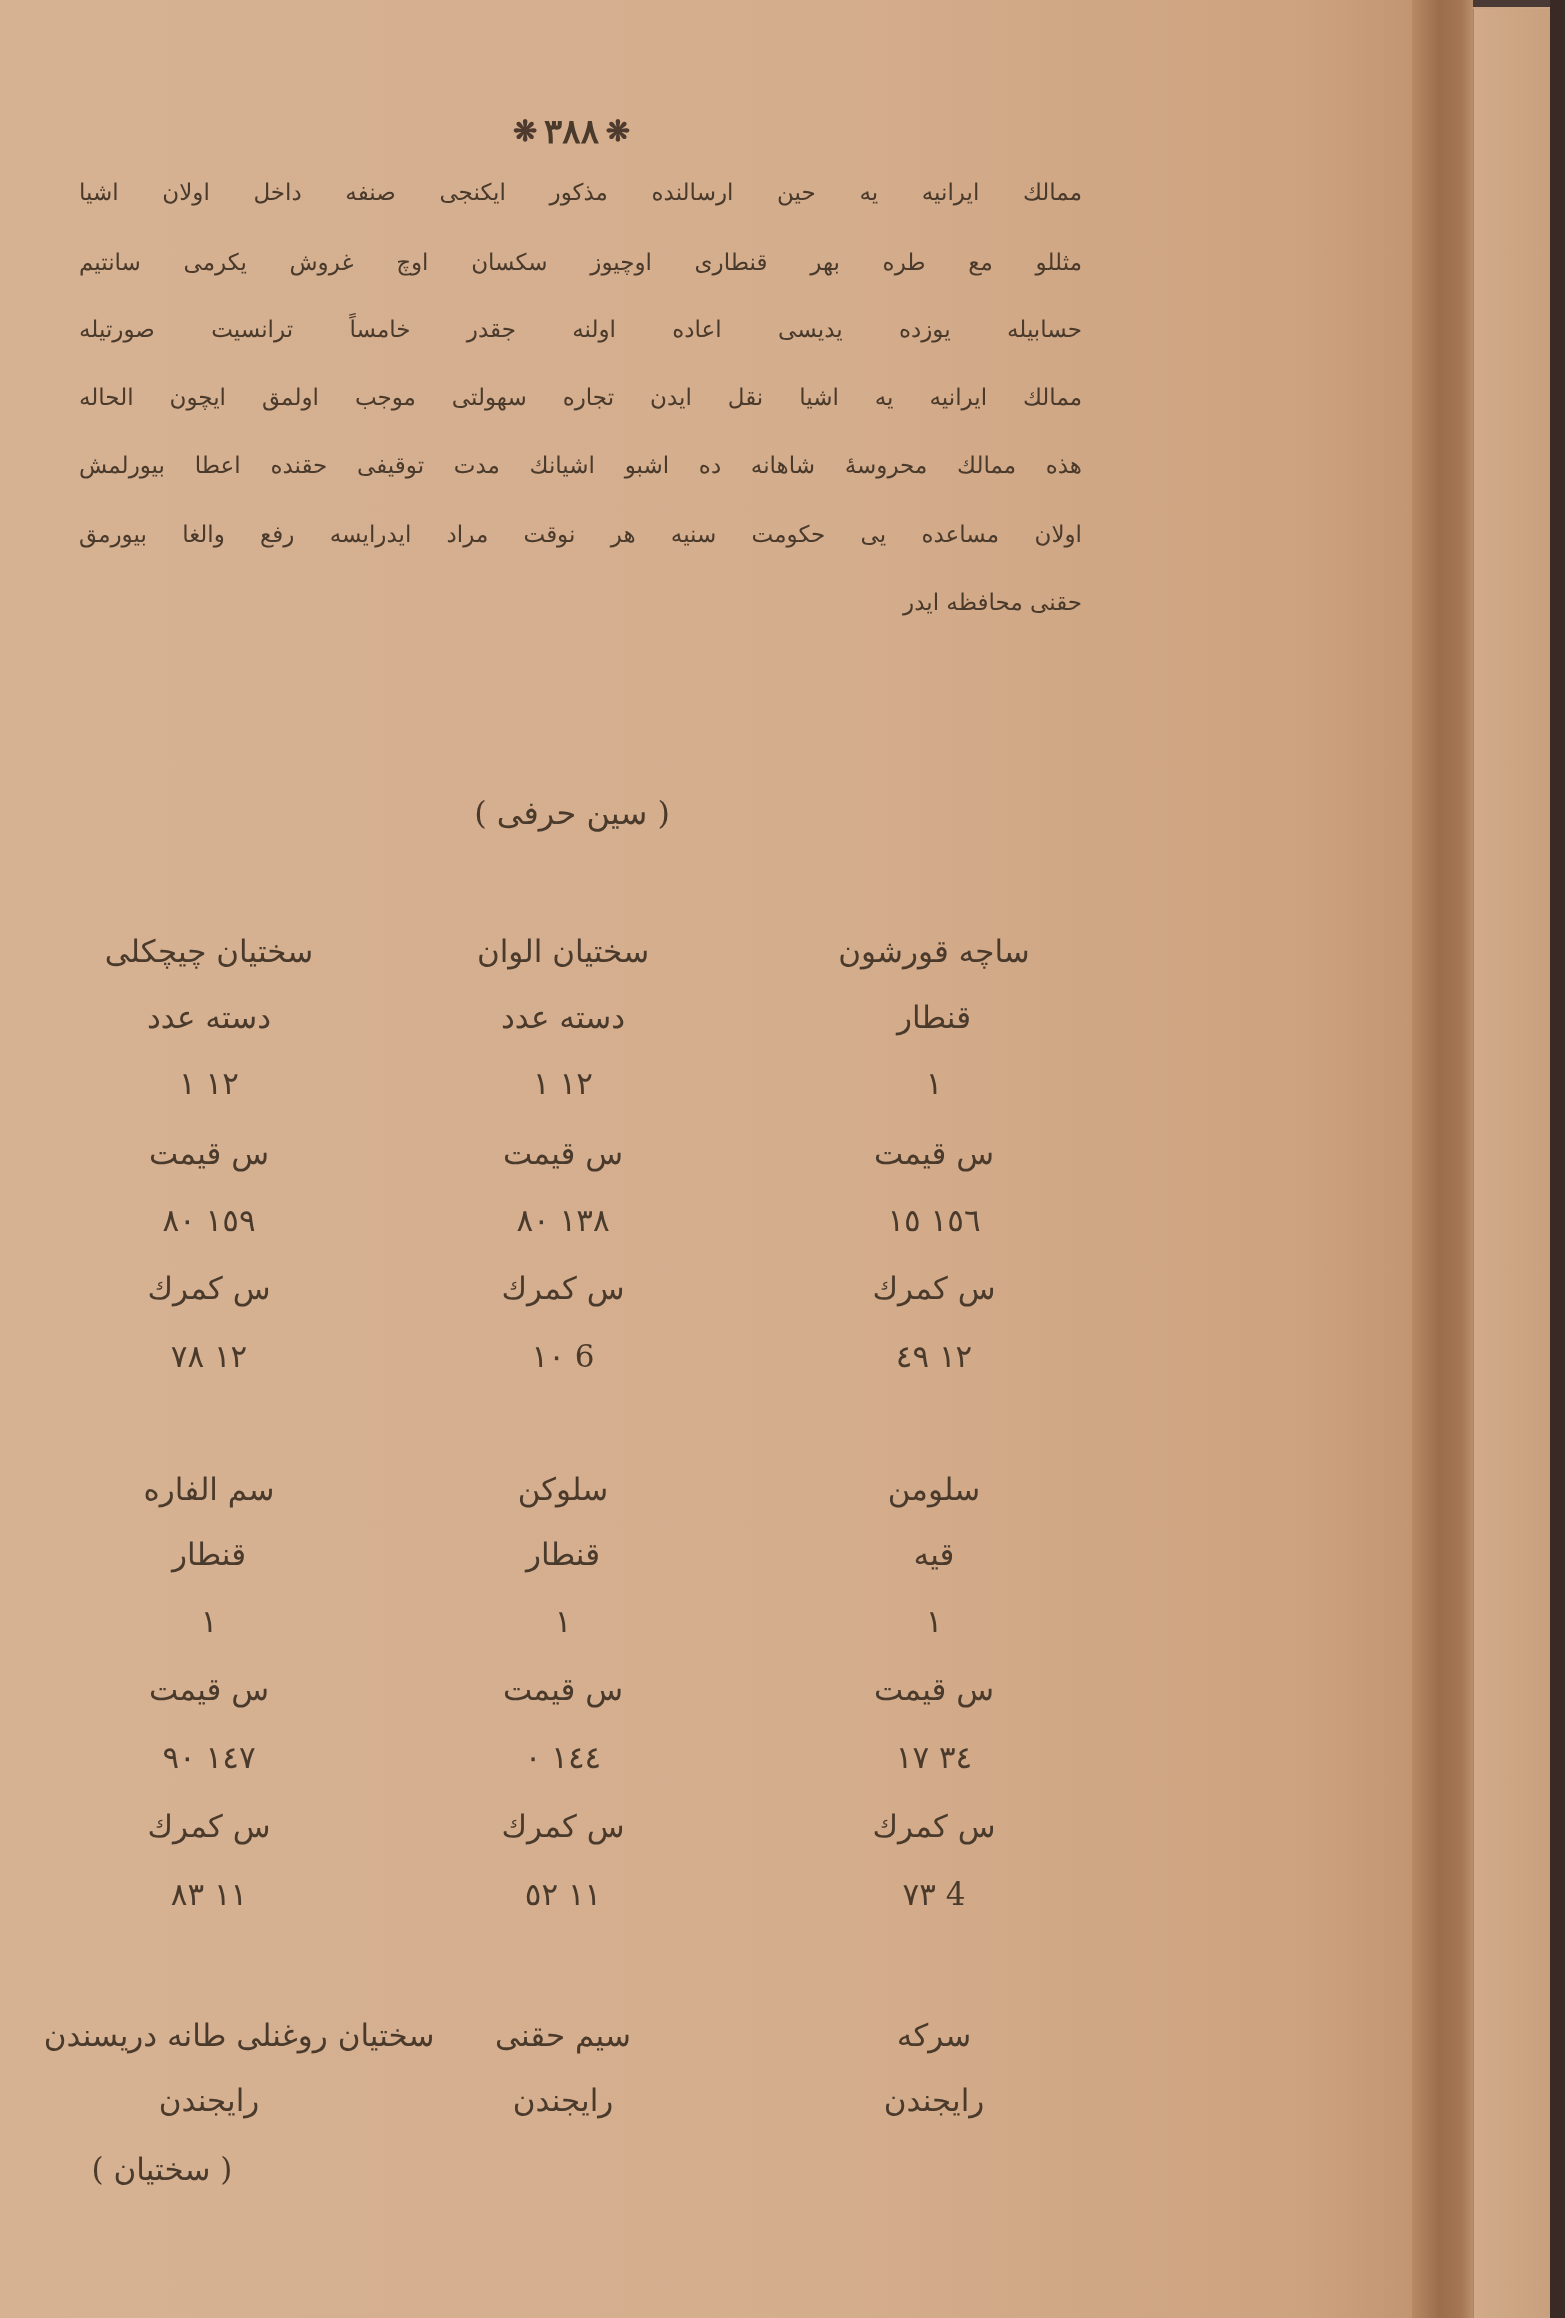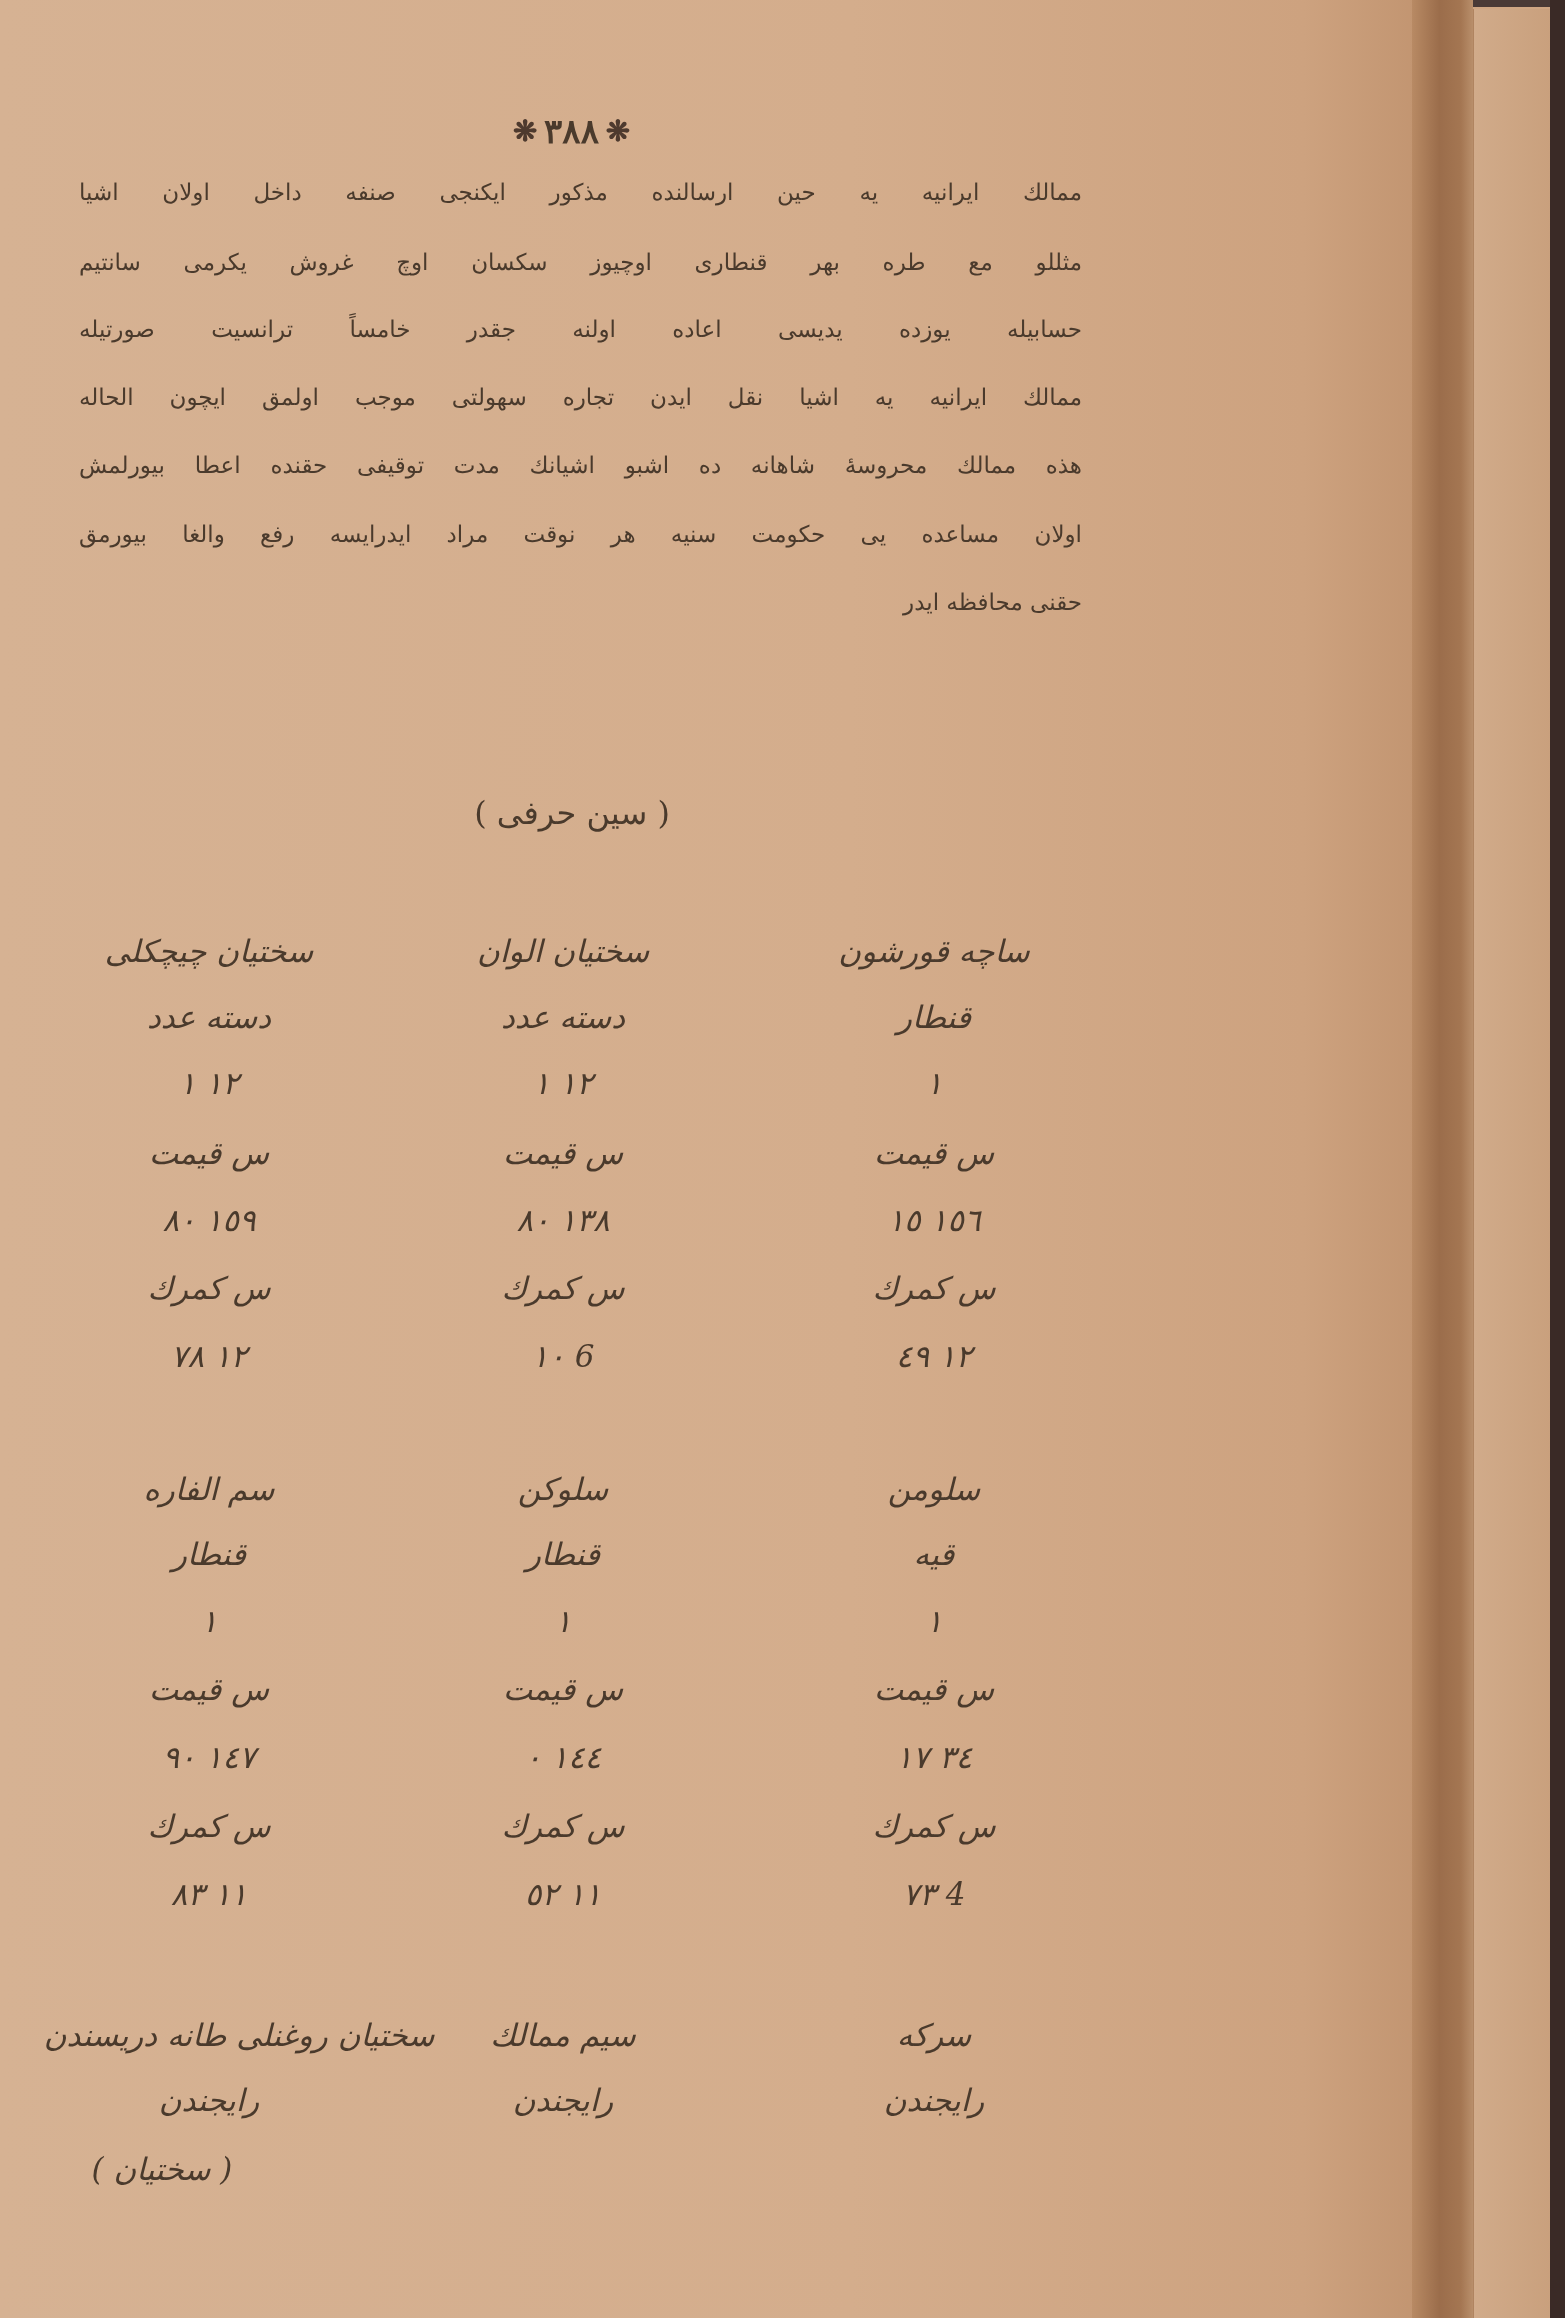--- a/index.html
+++ b/index.html
@@ -45,21 +45,21 @@
   }
   .para-line.last { text-align-last: right; }
 
   .section-title {
     position: absolute; top: 783px; left: 444px; width: 256px; height: 60px;
     font-size: 32px; line-height: 60px; text-align: center;
   }
 
   .cell {
     position: absolute; width: 290px; height: 51px;
-    font-size: 31px; line-height: 51px; text-align: center; white-space: nowrap; font-style: italic;
+    font-size: 31px; line-height: 51px; text-align: center; white-space: nowrap;
   }
   .col-r { left: 789px; }
   .col-m { left: 418px; }
   .col-l { left: 64px; }
   .cell.wide { width: 427px; left: 25.6px; }
 </style>
 </head>
 <body>
 
 <div class="page"></div>
@@ -143,21 +143,21 @@
     <div class="cell col-l rtl" style="top:1869px">١١ ٨٣</div>
   </div>
 </div>
 
 <div>
   <div>
     <div class="cell col-r rtl" style="top:2010px">سركه</div>
     <div class="cell col-r rtl" style="top:2075px">رايجندن</div>
   </div>
   <div>
-    <div class="cell col-m rtl" style="top:2010px">سيم ممالك</div>
+    <div class="cell col-m rtl" style="top:2010px">سيم حقنى</div>
     <div class="cell col-m rtl" style="top:2075px">رايجندن</div>
   </div>
   <div>
     <div class="cell wide rtl" style="top:2010px">سختيان روغنلى طانه دريسندن</div>
     <div class="cell col-l rtl" style="top:2075px">رايجندن</div>
     <div class="cell col-l rtl" style="top:2144px; left:34px; width:256px;">( سختيان )</div>
   </div>
 </div>
 
 

